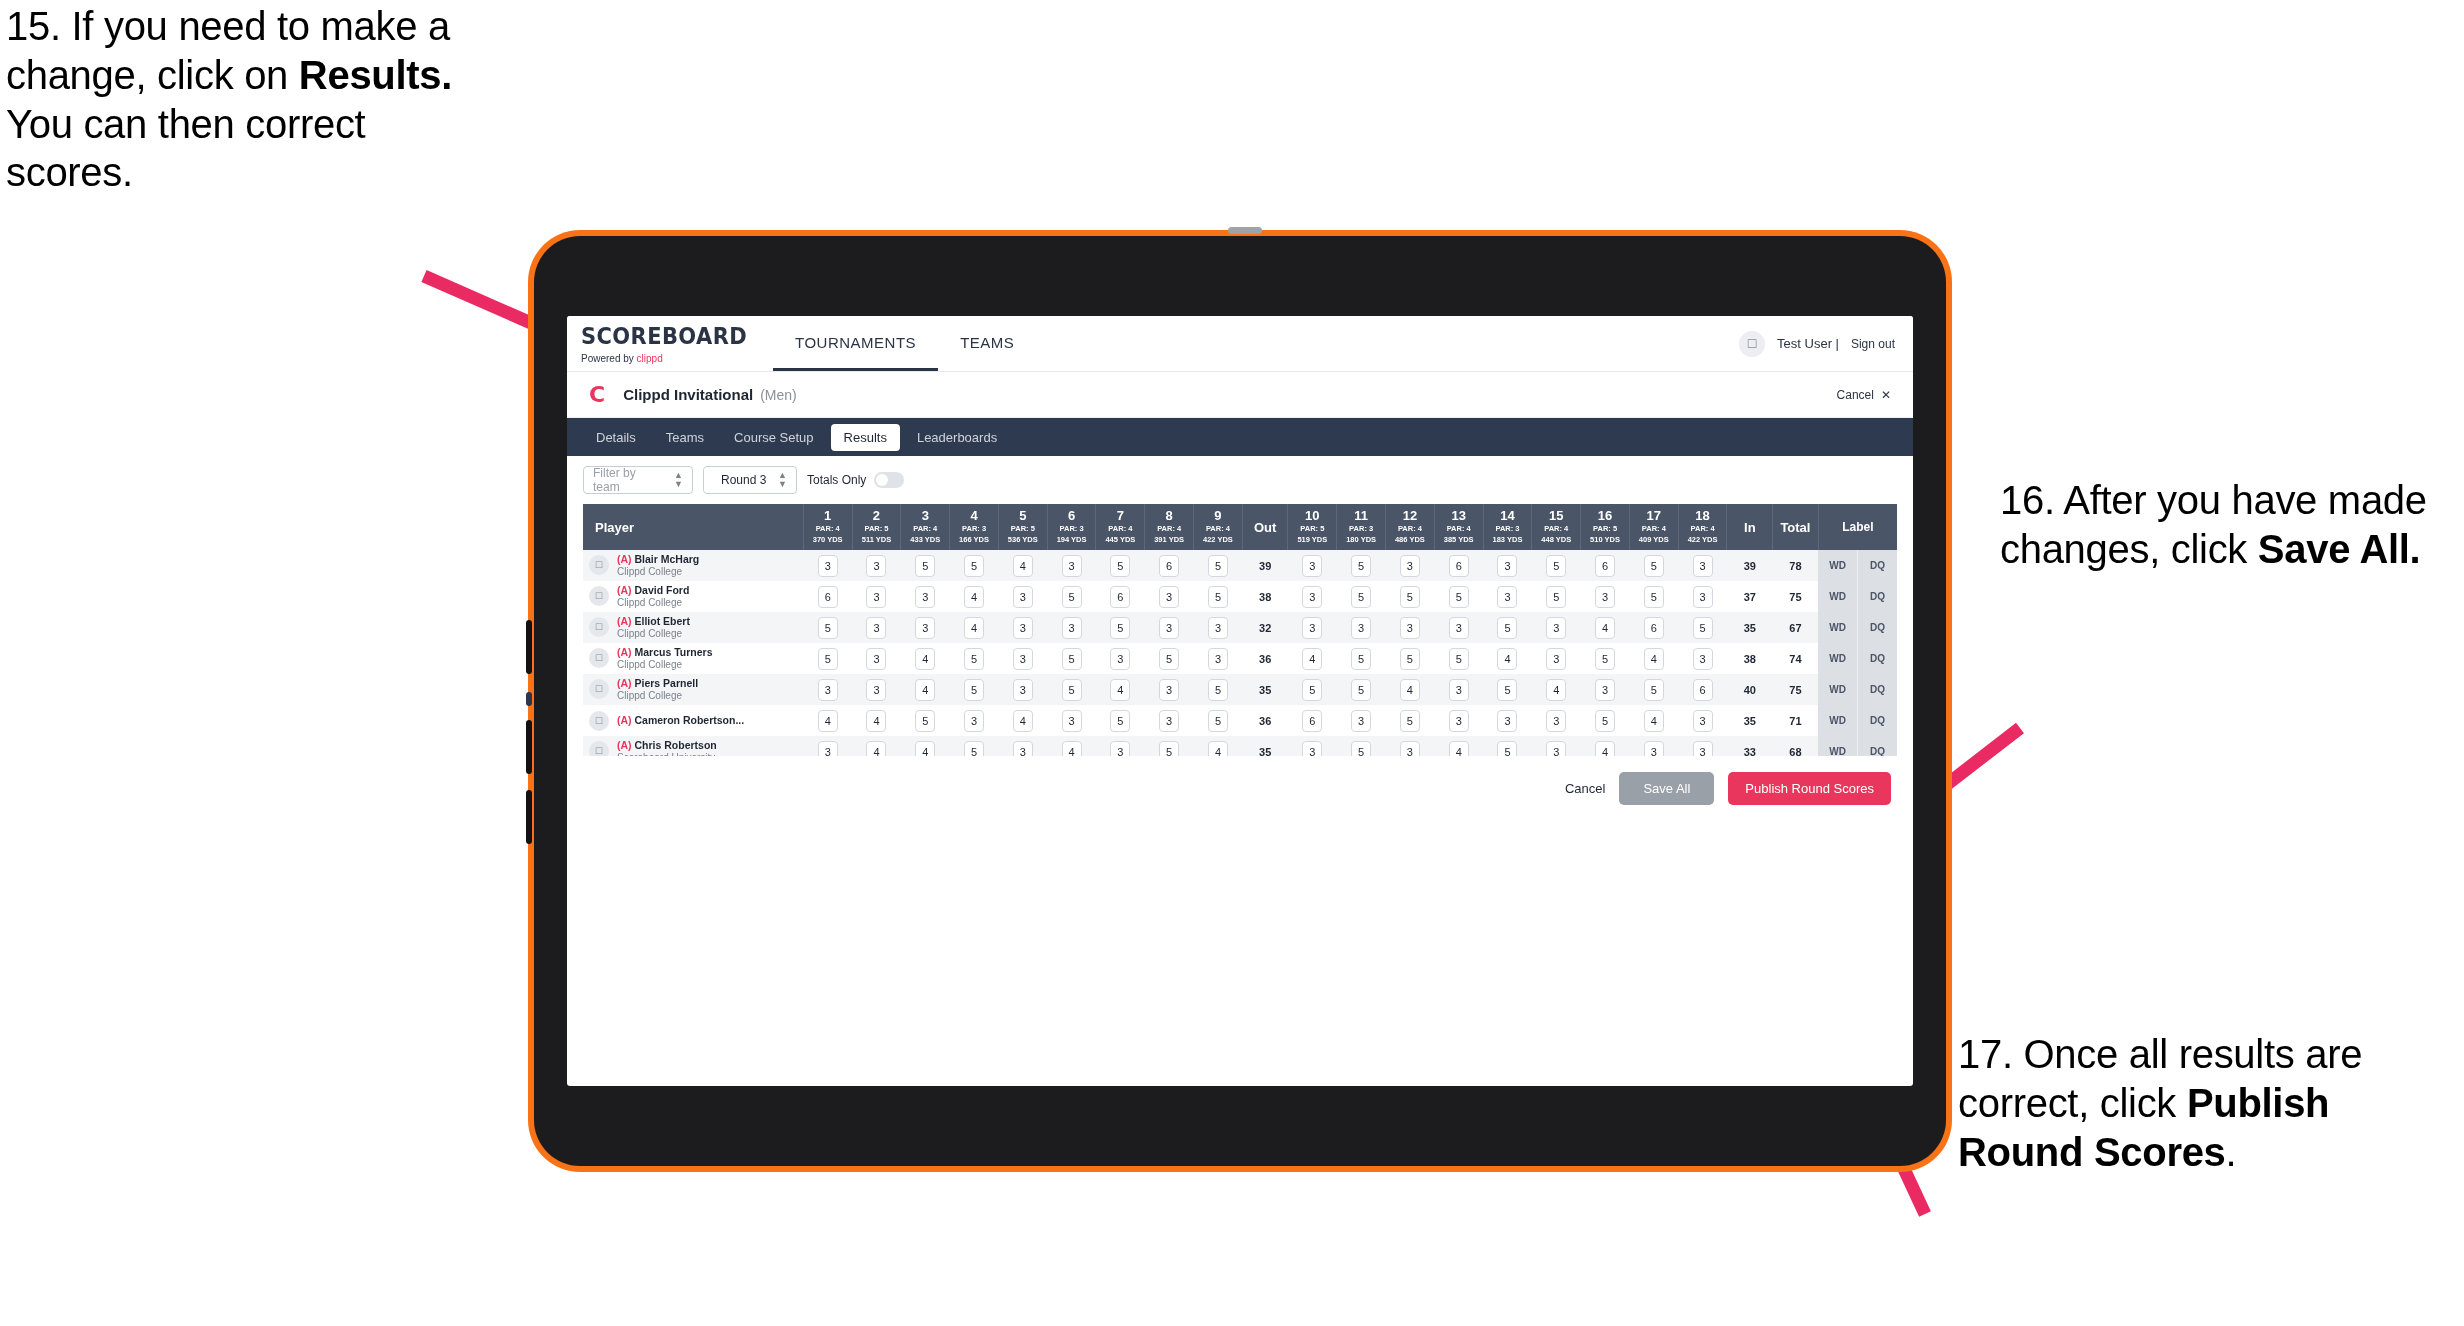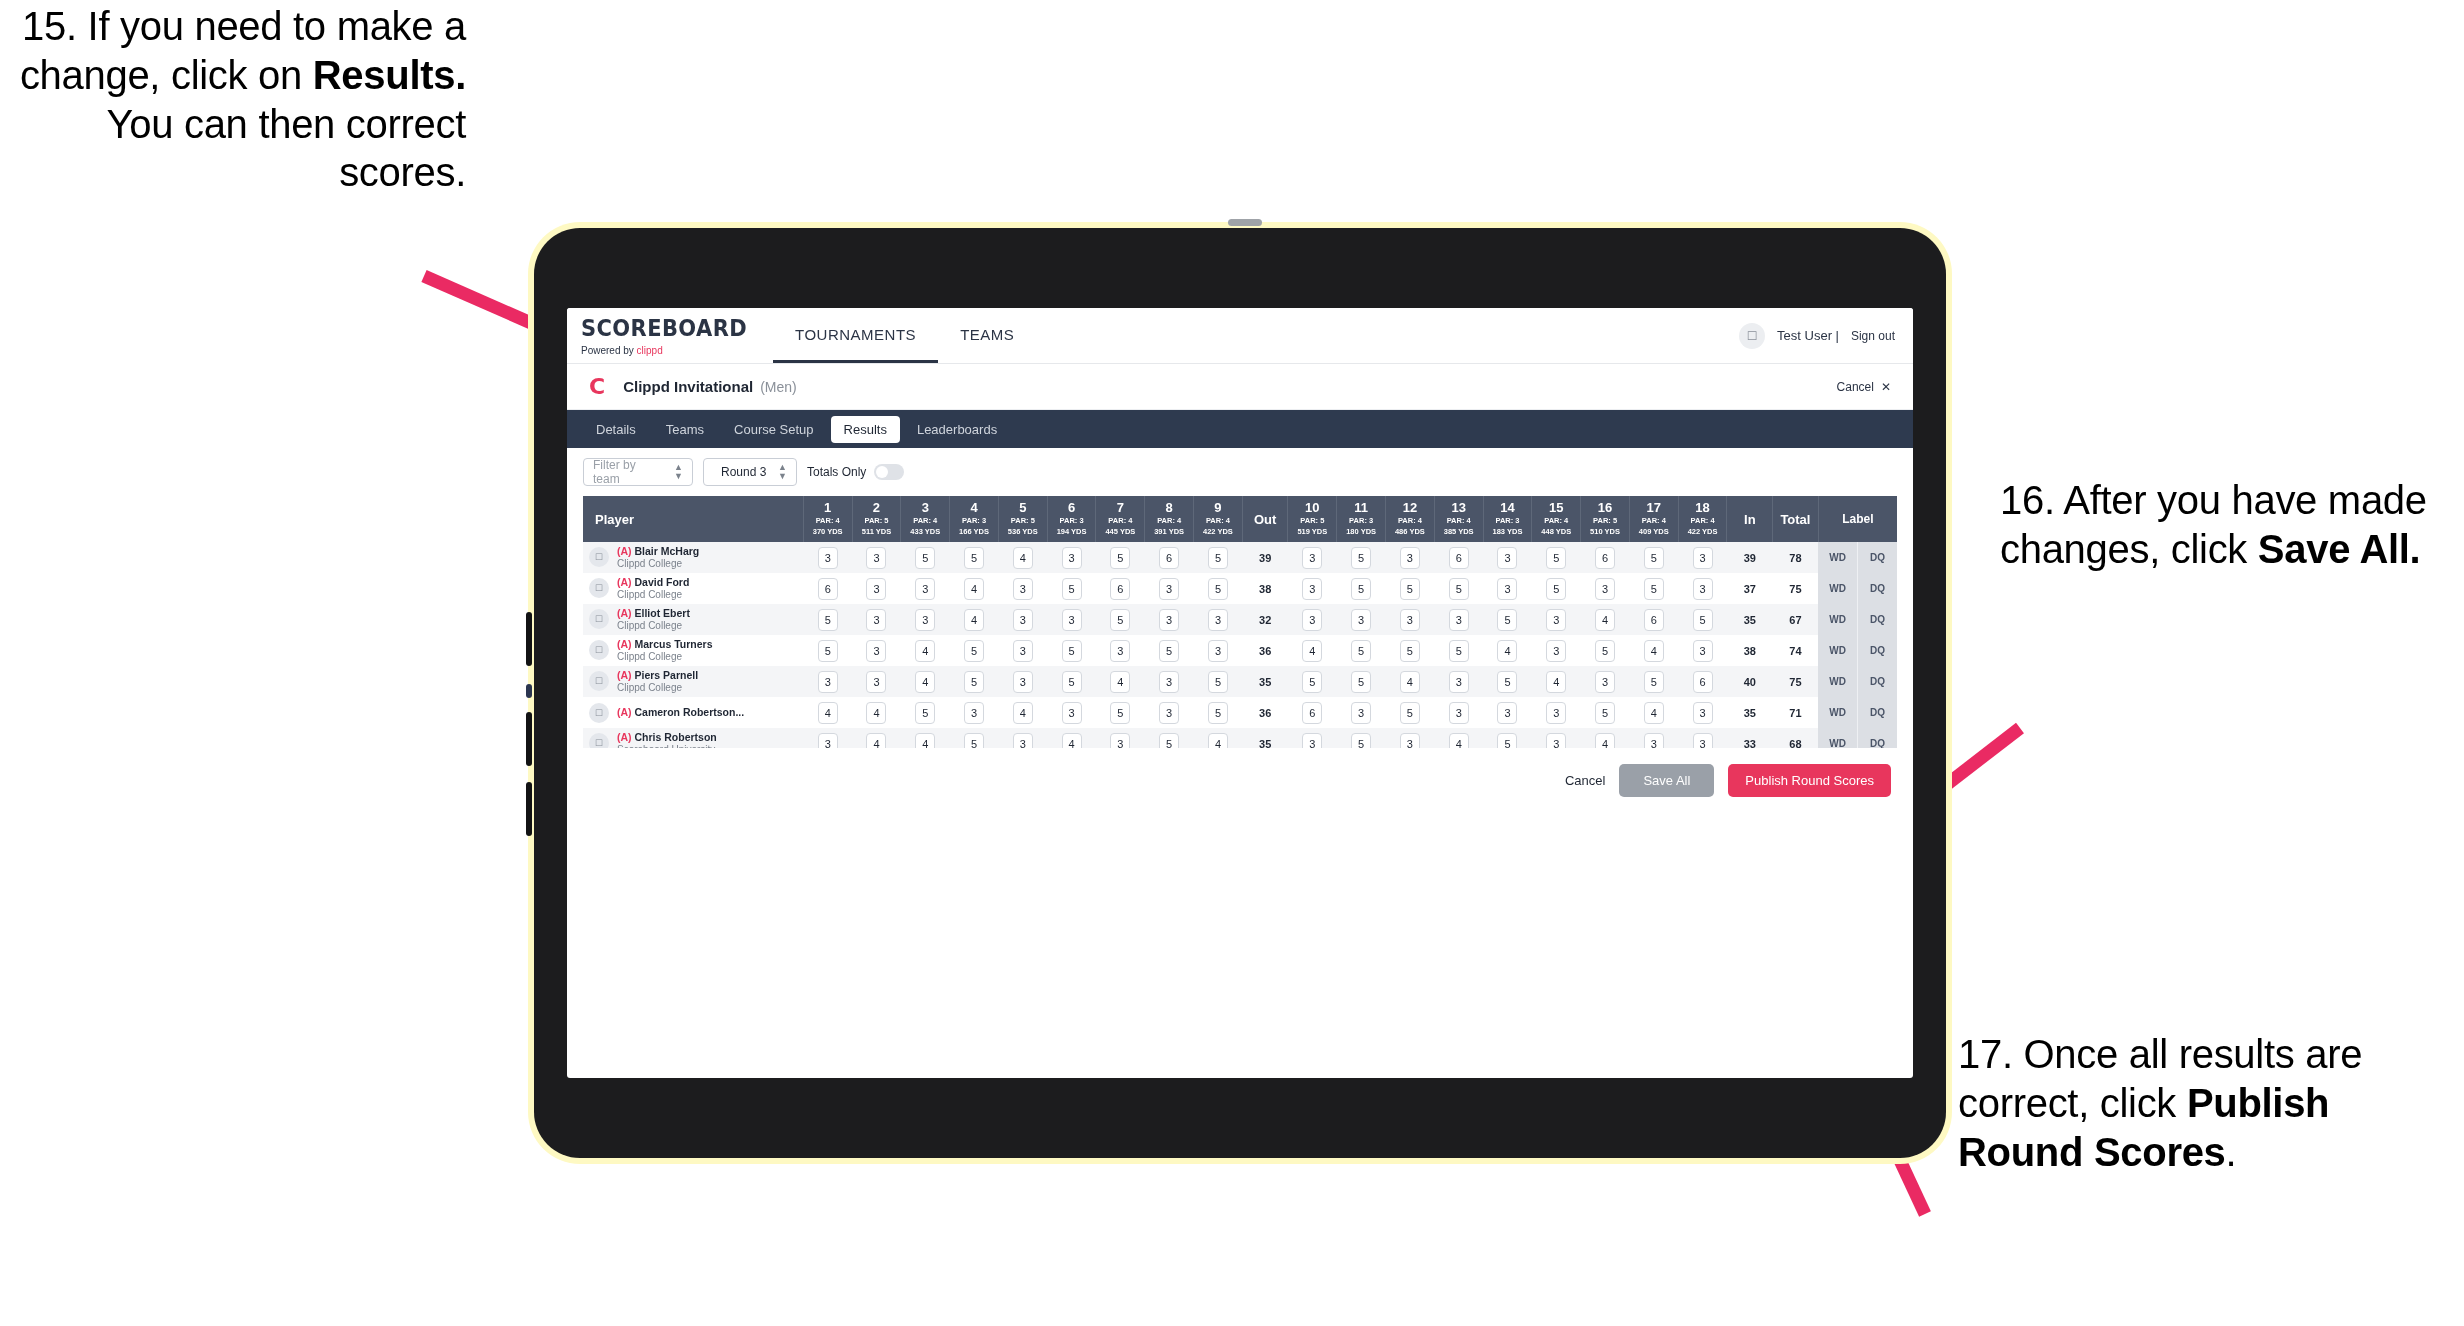--- a/index.html
+++ b/index.html
@@ -1,32 +1,32 @@
 <!DOCTYPE html>
 <html><head>
 <meta charset="utf-8">
 <style>
   * { box-sizing: border-box; margin: 0; padding: 0; }
   html, body { width: 2464px; height: 1326px; background: #ffffff; overflow: hidden; }
   body { font-family: "Liberation Sans", sans-serif; position: relative; }
 
   
   .callout { position: absolute; color: #000; font-size: 40px; line-height: 1.22; letter-spacing: -0.3px; }
-  #callout-15 { left: 6px;   top: 2px;   width: 460px; text-align: right; }
+  #callout-15 { left: 6px;   top: 2px;   width: 460px; }
   #callout-16 { left: 2000px; top: 476px; width: 440px; }
   #callout-17 { left: 1958px; top: 1030px; width: 500px; }
   .callout b { font-weight: bold; }
 
   
   .arrow-svg { position: absolute; overflow: visible; pointer-events: none; }
 
   
   #tablet-frame {
-    position: absolute; left: 528px; top: 222px; width: 1424px; height: 942px;
-    background: #fef9c3; border-radius: 52px; padding: 6px;
+    position: absolute; left: 528px; top: 230px; width: 1424px; height: 942px;
+    background: #f97316; border-radius: 52px; padding: 6px;
   }
   #tablet-bezel {
     width: 100%; height: 100%; background: #1c1c1e; border-radius: 46px;
     display: flex; align-items: center; justify-content: center;
   }
   #tablet-screen {
     width: 1346px; height: 770px; background: #ffffff; overflow: hidden;
     position: relative; border-radius: 3px;
   }
   .side-btn { position: absolute; left: -2px; width: 6px; background: #121214; border-radius: 3px; }

